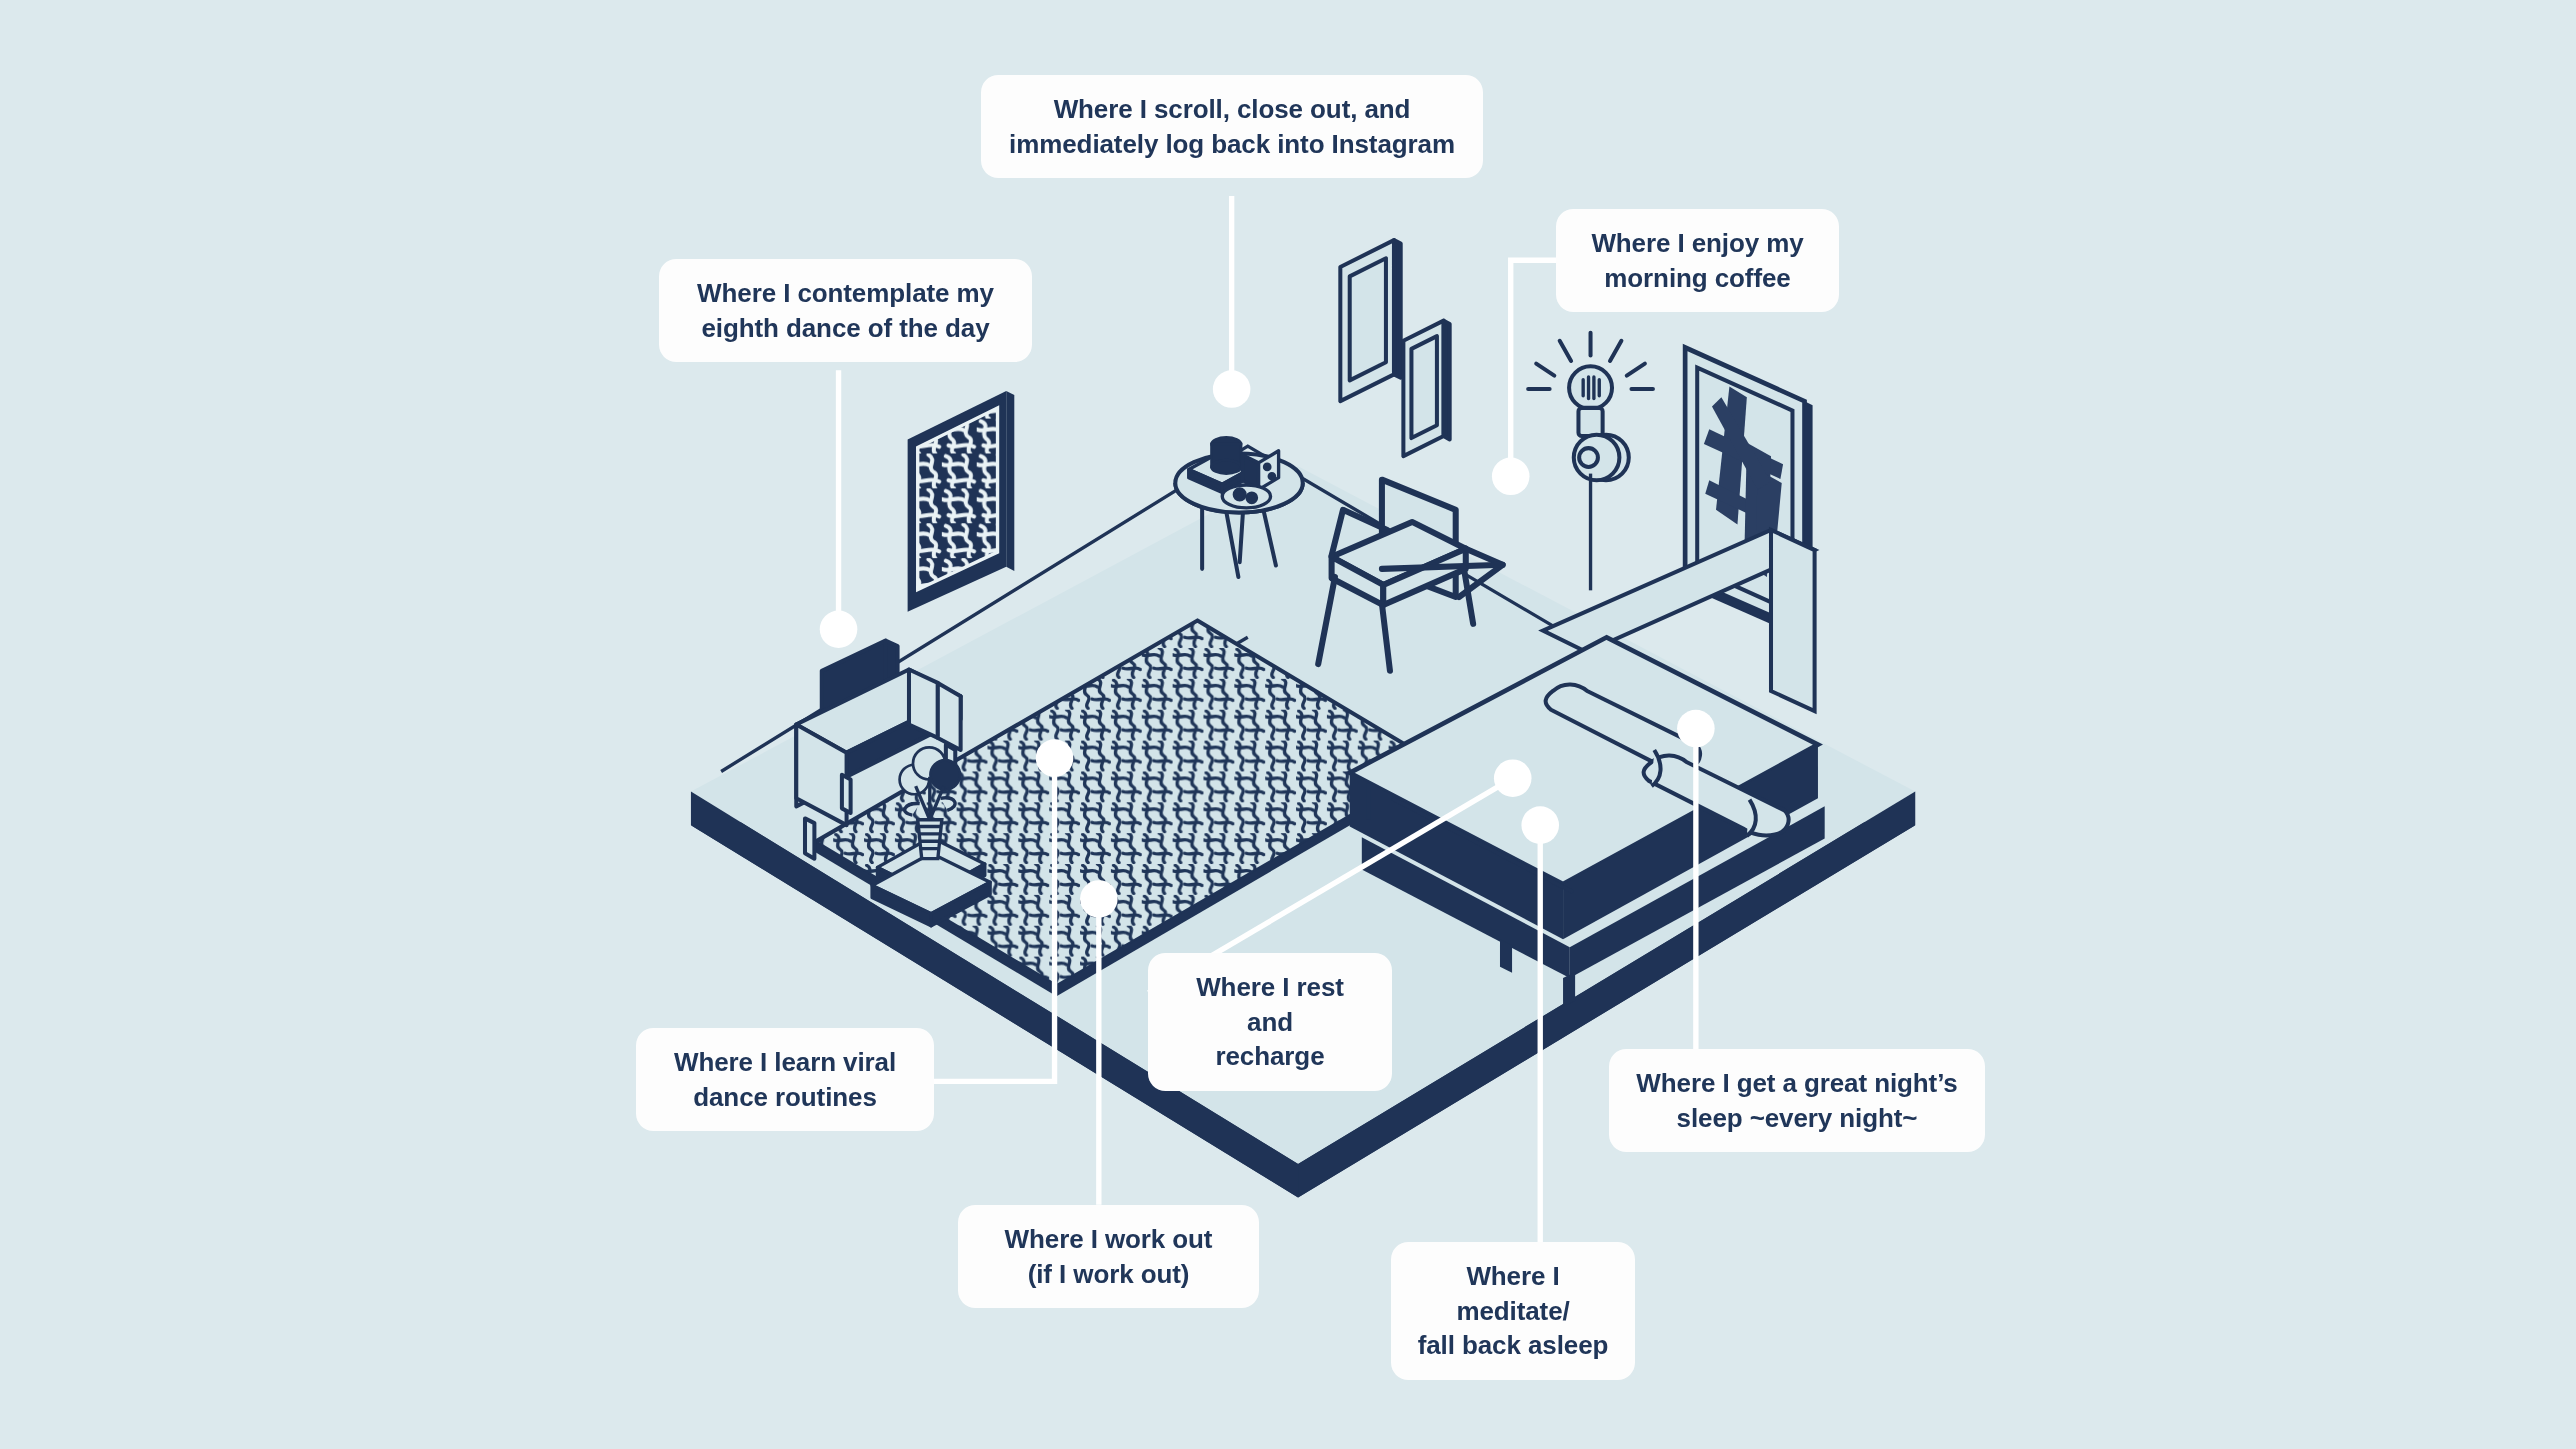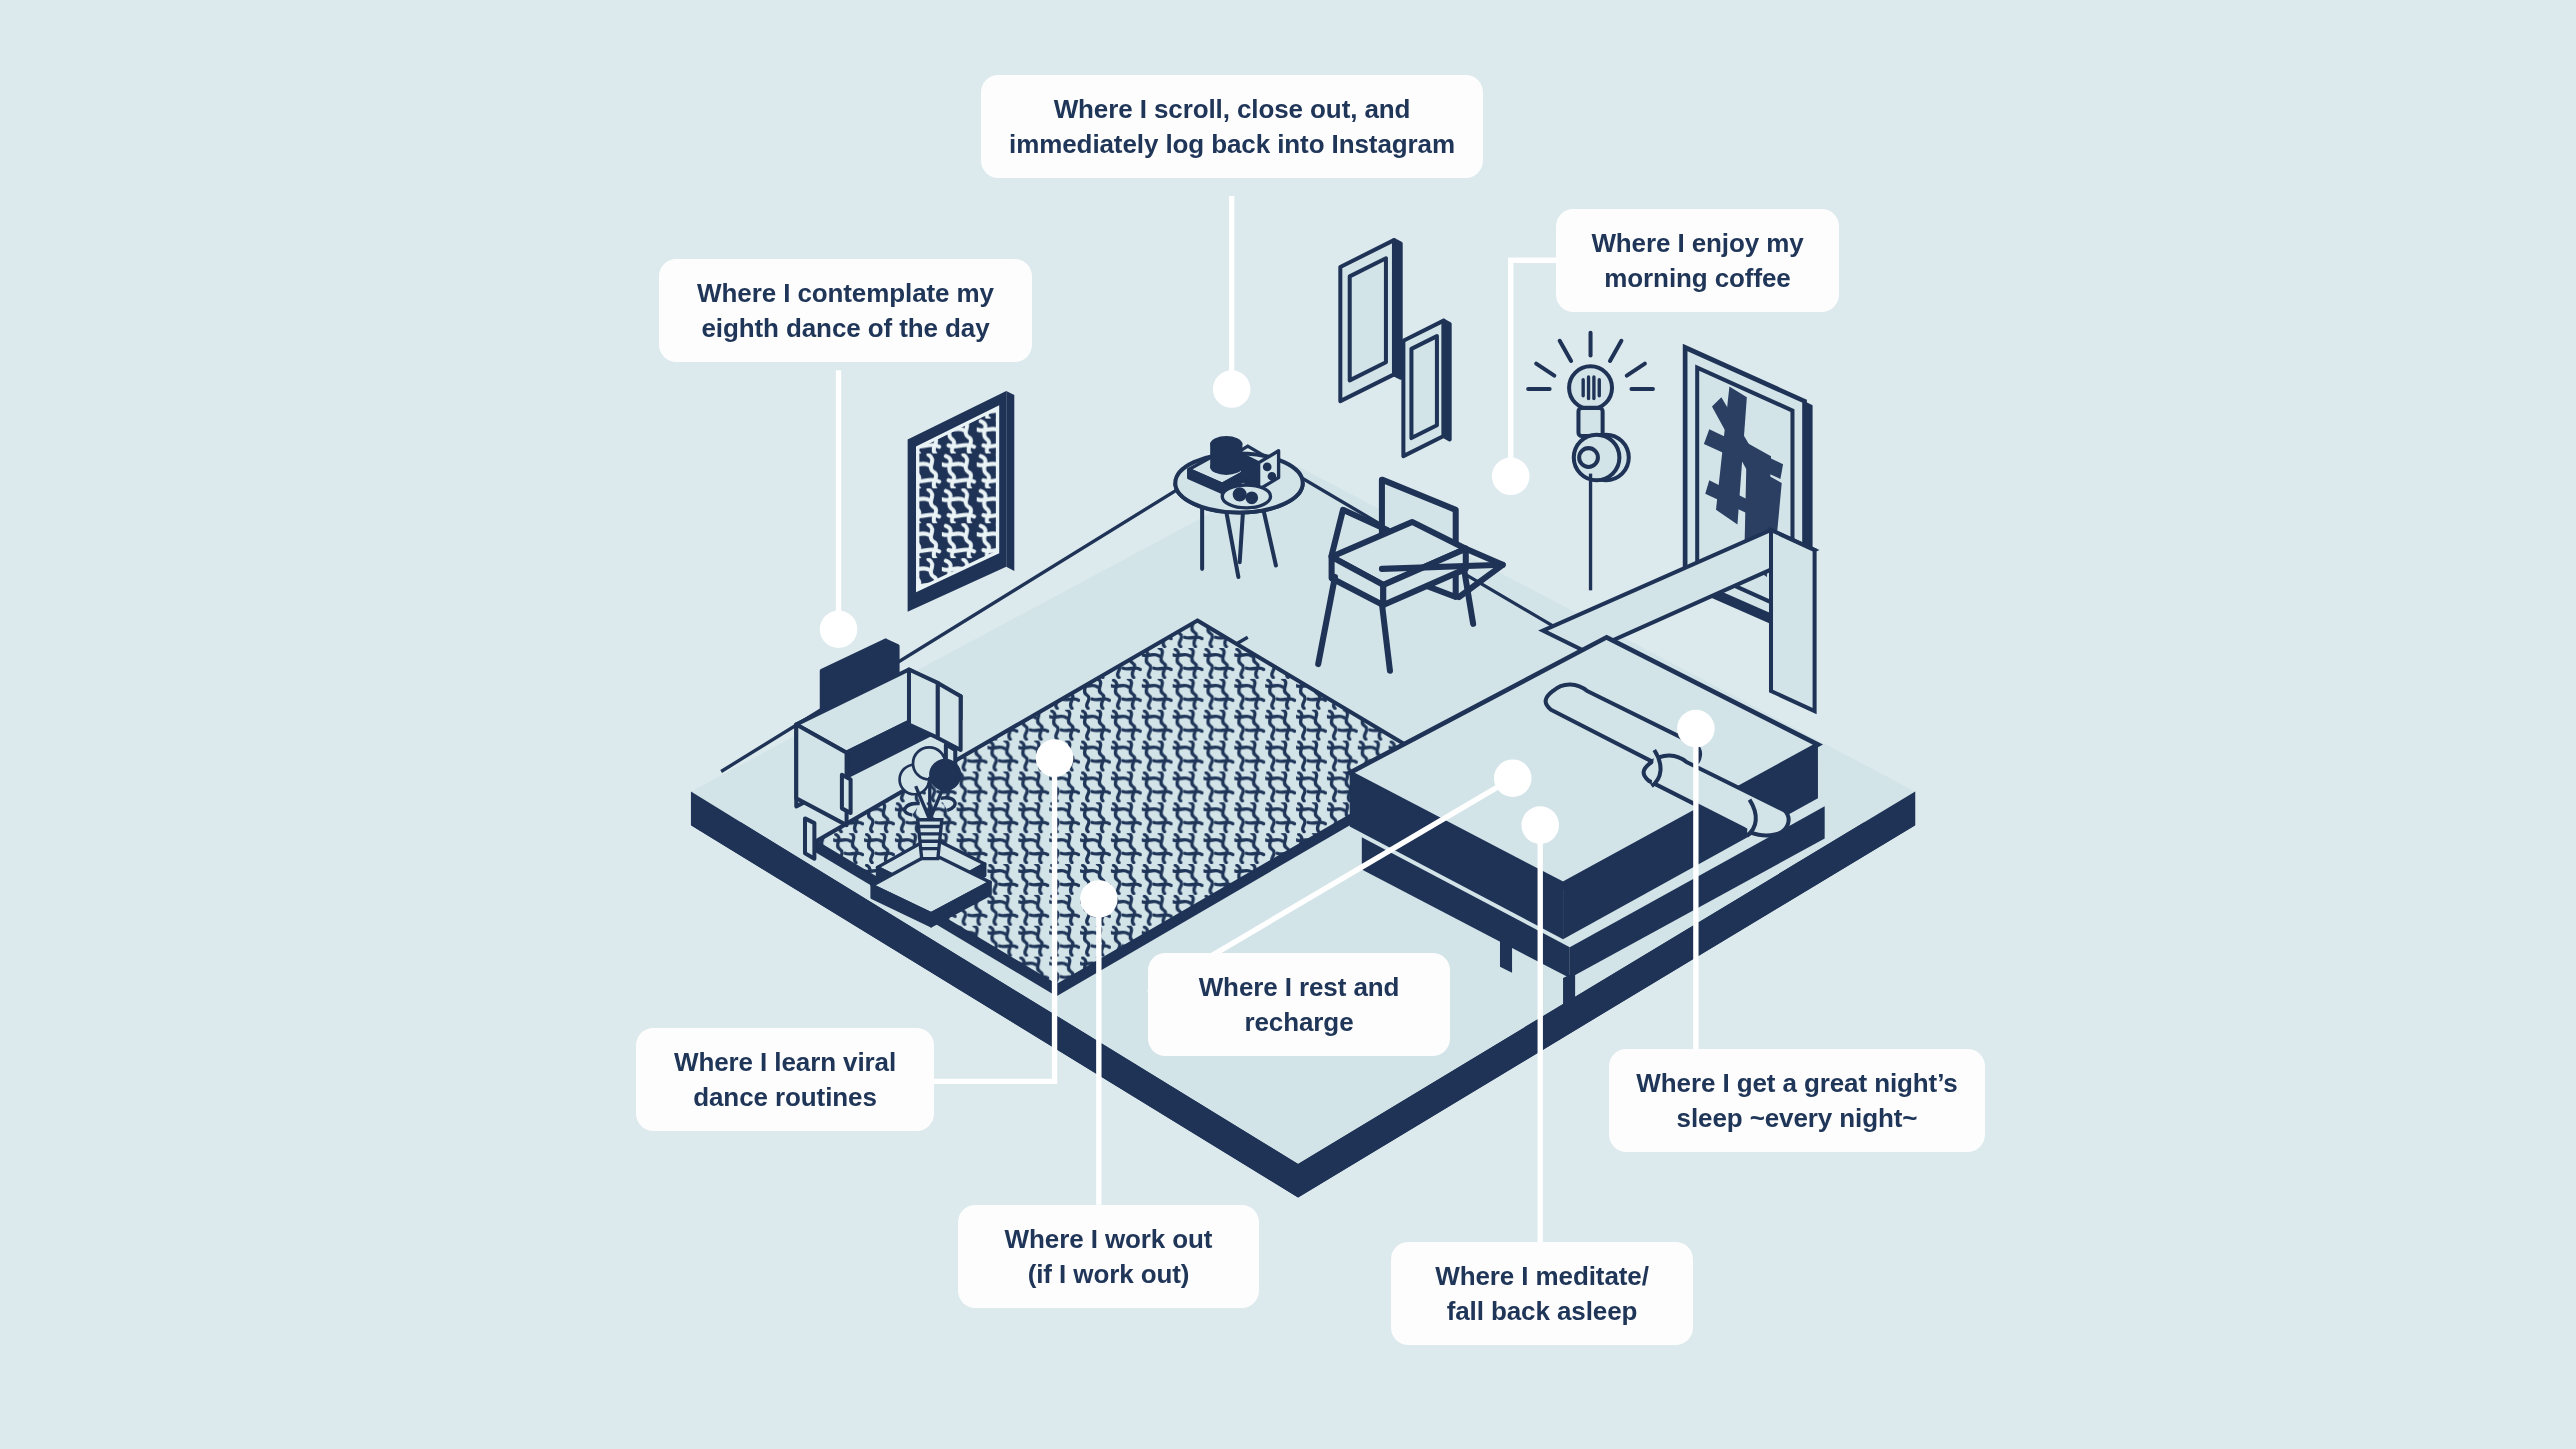--- a/index.html
+++ b/index.html
@@ -37,24 +37,24 @@
     padding: 17.4px 23px;
     box-sizing: border-box;
     z-index: 40;
     white-space: pre-line;
   }
   .callout.sz-lg { font-size: 26px; }
   .callout.sz-md { font-size: 26px; }
   #c-scroll   { left: 981px; top: 75px;  width: 502px; }
   #c-coffee   { left: 1556px; top: 209px;  width: 283px; }
   #c-meal     { left: 659px;  top: 259px;  width: 373px; }
-  #c-rest     { left: 1148px; top: 953px; width: 302px; }
+  #c-rest     { left: 1148px; top: 953px; width: 244px; }
   #c-dance    { left: 636px;  top: 1028px; width: 298px; }
   #c-workout  { left: 914px; top: 1205px; width: 301px; margin-left: 44px; }
-  #c-meditate { left: 1391px; top: 1242px; width: 302px; }
+  #c-meditate { left: 1391px; top: 1242px; width: 244px; }
   #c-sleep    { left: 1609px; top: 1049px; width: 376px; }
 </style>
 </head>
 <body>
 
 <div id="stage">
 
   <svg id="scene" viewBox="0 0 3840 2160">
     <defs>
 

